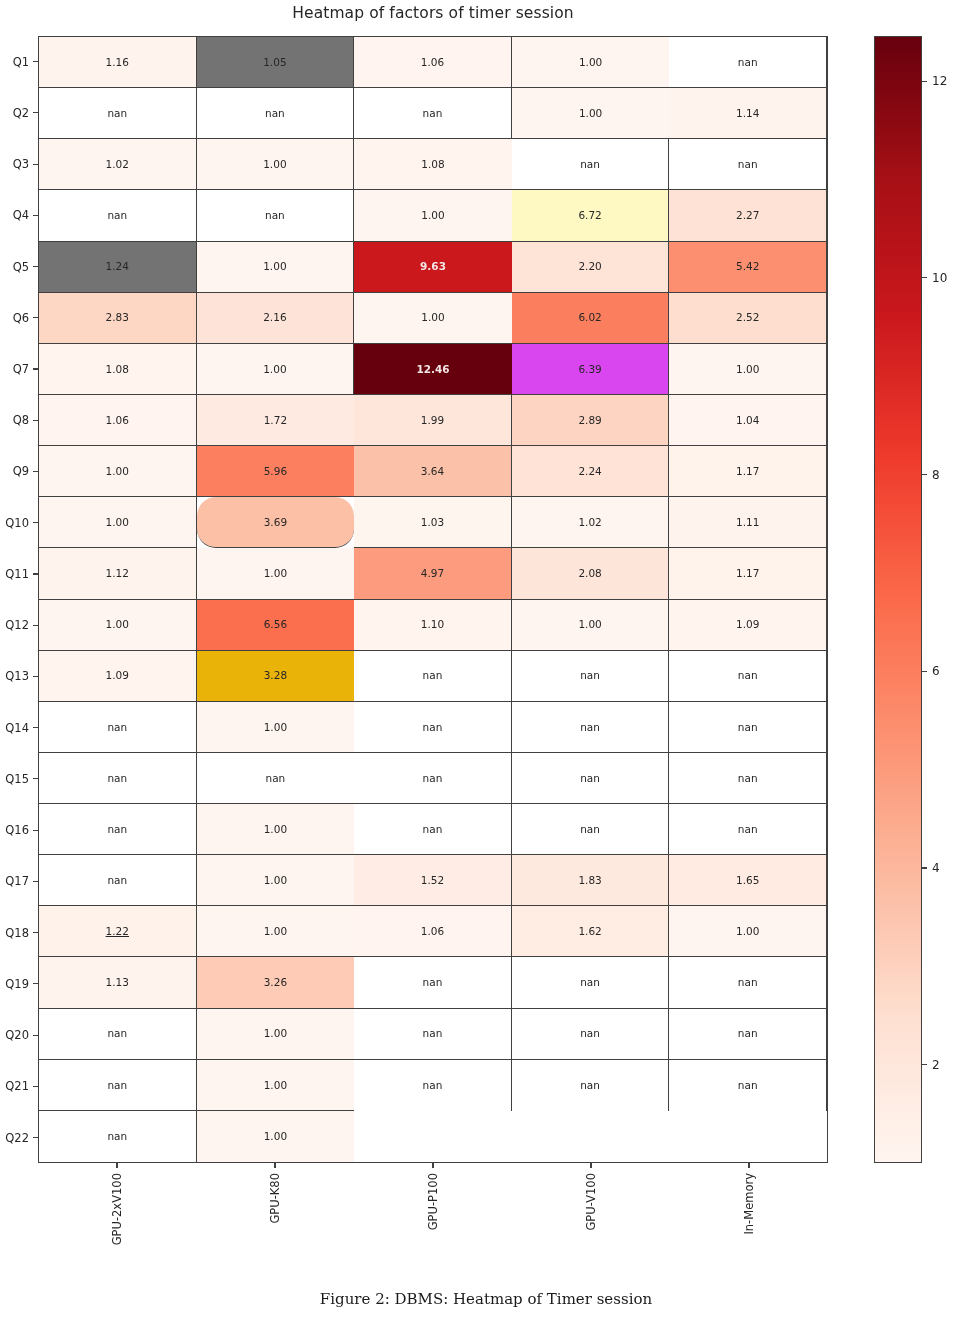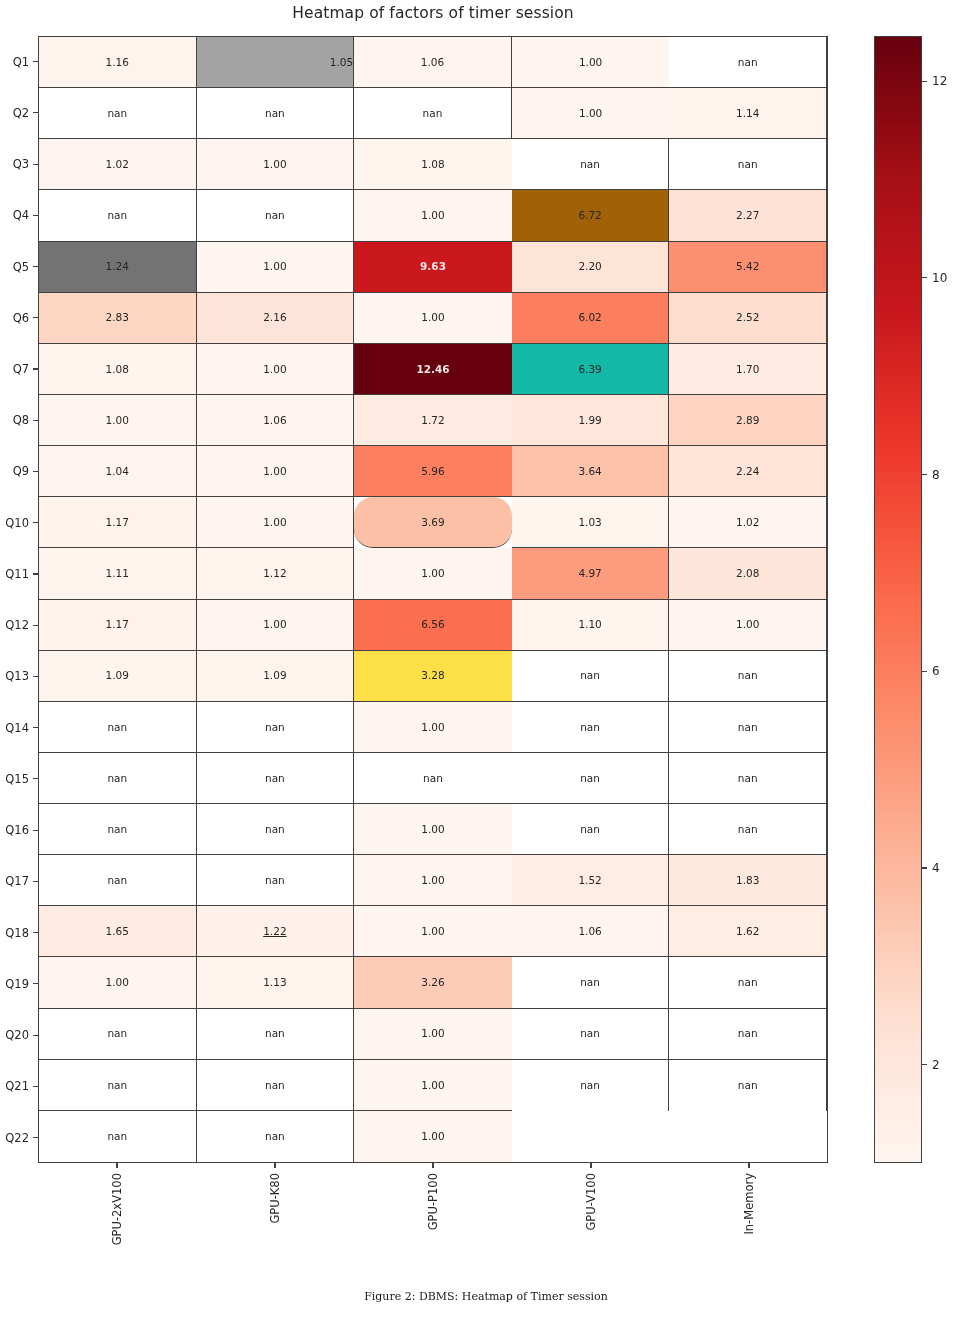--- a/index.html
+++ b/index.html
@@ -172,21 +172,21 @@
   }
 
   
   #figure-caption {
     position: absolute;
     left: 0;
     top: 1290px;
     width: 972px;
     text-align: center;
     font-family: "DejaVu Serif", serif;
-    font-size: 11px;
+    font-size: 15px;
     color: #1a1a1a;
     white-space: nowrap;
   }
 </style>
 </head>
 <body>
 
 <div id="figure">
 
   <div id="chart-title">Heatmap of factors of timer session</div>
@@ -279,21 +279,21 @@
       <div class="y-tick">
         <span class="y-label">Q22</span>
         <span class="y-mark"></span>
       </div>
     </div>
 
   <div id="heatmap-grid">
       <div class="hm-cell" style="background: rgb(255, 243, 237);">
         <span class="cell-value">1.16</span>
       </div>
-      <div class="hm-cell" style="background: #a3a3a3; justify-content: flex-end;">
+      <div class="hm-cell" style="background: #737373;">
         <span class="cell-value">1.05</span>
       </div>
       <div class="hm-cell" style="background: rgb(255, 244, 239);">
         <span class="cell-value">1.06</span>
       </div>
       <div class="hm-cell last-col" style="background: rgb(255, 245, 240);">
         <span class="cell-value">1.00</span>
       </div>
       <div class="hm-cell" style="background: rgb(255, 255, 255);">
         <span class="cell-value">nan</span>
@@ -330,21 +330,21 @@
       </div>
       <div class="hm-cell" style="background: rgb(255, 255, 255);">
         <span class="cell-value">nan</span>
       </div>
       <div class="hm-cell" style="background: rgb(255, 255, 255);">
         <span class="cell-value">nan</span>
       </div>
       <div class="hm-cell last-col" style="background: rgb(255, 245, 240);">
         <span class="cell-value">1.00</span>
       </div>
-      <div class="hm-cell" style="background: #a16207; text-align: center;">
+      <div class="hm-cell" style="background: #fef9c3; text-align: center;">
         <span class="cell-value">6.72</span>
       </div>
       <div class="hm-cell" style="background: rgb(254, 226, 213);">
         <span class="cell-value">2.27</span>
       </div>
       <div class="hm-cell" style="background: #737373;">
         <span class="cell-value">1.24</span>
       </div>
       <div class="hm-cell" style="background: rgb(255, 245, 240);">
         <span class="cell-value">1.00</span>
@@ -375,25 +375,22 @@
       </div>
       <div class="hm-cell" style="background: rgb(255, 244, 238);">
         <span class="cell-value">1.08</span>
       </div>
       <div class="hm-cell" style="background: rgb(255, 245, 240);">
         <span class="cell-value">1.00</span>
       </div>
       <div class="hm-cell last-col dark-text" style="background: rgb(103, 0, 13);">
         <span class="cell-value">12.46</span>
       </div>
-      <div class="hm-cell" style="background: #14b8a6;">
+      <div class="hm-cell" style="background: #d946ef;">
         <span class="cell-value">6.39</span>
-      </div>
-      <div class="hm-cell" style="background: rgb(255, 235, 225);">
-        <span class="cell-value">1.70</span>
       </div>
       <div class="hm-cell" style="background: rgb(255, 245, 240);">
         <span class="cell-value">1.00</span>
       </div>
       <div class="hm-cell" style="background: rgb(255, 244, 239);">
         <span class="cell-value">1.06</span>
       </div>
       <div class="hm-cell last-col" style="background: rgb(254, 234, 225);">
         <span class="cell-value">1.72</span>
       </div>
@@ -462,21 +459,21 @@
       </div>
       <div class="hm-cell" style="background: rgb(255, 245, 240);">
         <span class="cell-value">1.00</span>
       </div>
       <div class="hm-cell" style="background: rgb(255, 244, 238);">
         <span class="cell-value">1.09</span>
       </div>
       <div class="hm-cell" style="background: rgb(255, 244, 238);">
         <span class="cell-value">1.09</span>
       </div>
-      <div class="hm-cell last-col" style="background: #fde047;">
+      <div class="hm-cell last-col" style="background: #eab308;">
         <span class="cell-value">3.28</span>
       </div>
       <div class="hm-cell" style="background: rgb(255, 255, 255);">
         <span class="cell-value">nan</span>
       </div>
       <div class="hm-cell" style="background: rgb(255, 255, 255);">
         <span class="cell-value">nan</span>
       </div>
       <div class="hm-cell" style="background: rgb(255, 255, 255);">
         <span class="cell-value">nan</span>

